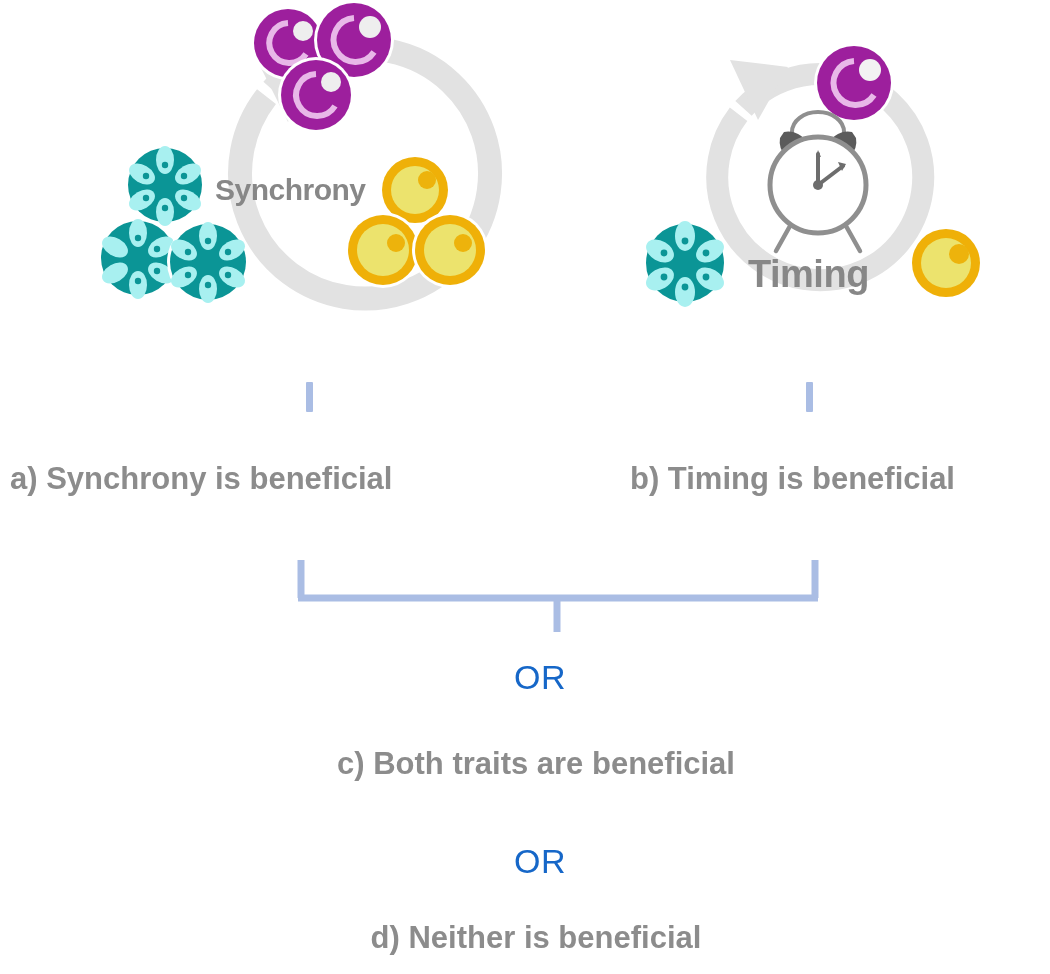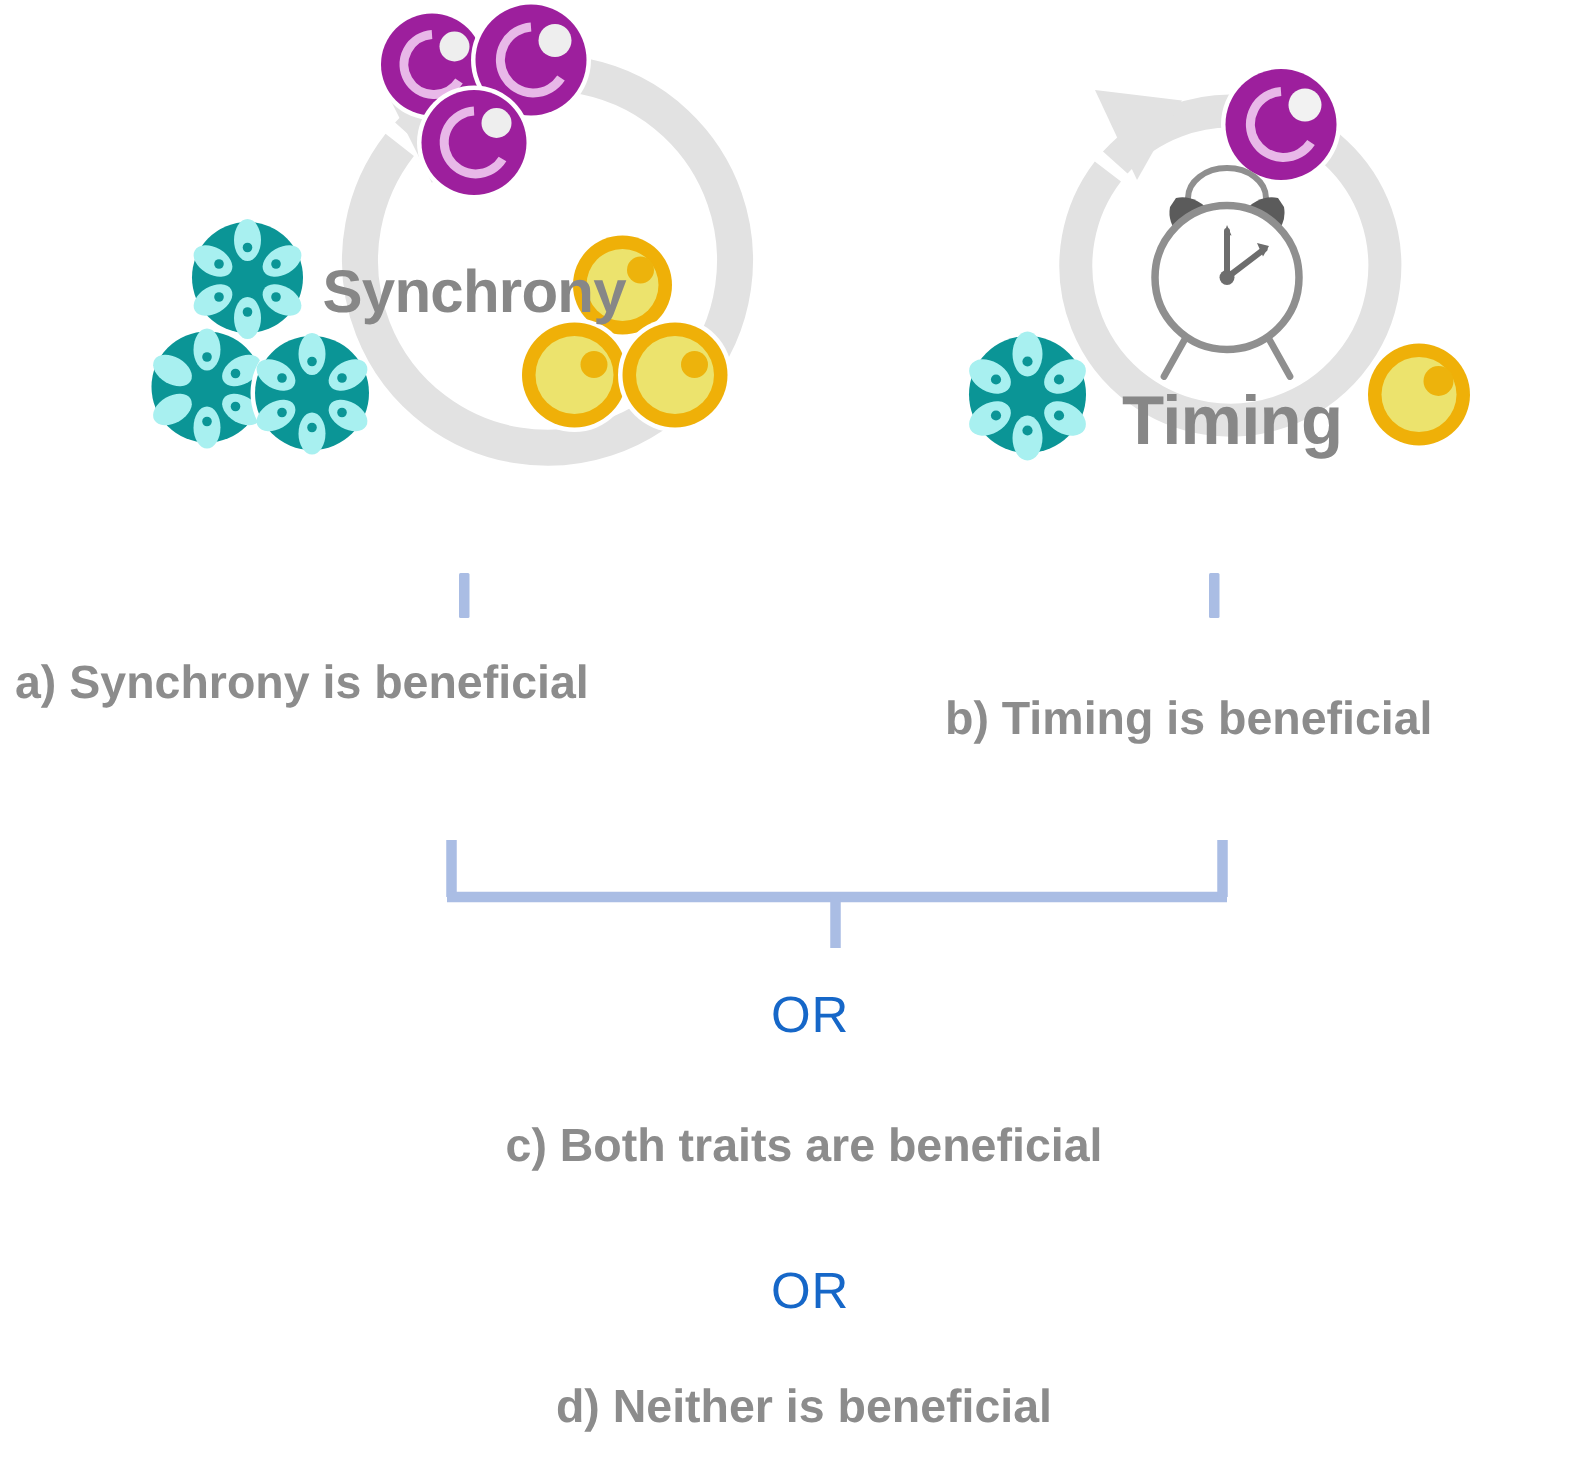--- a/index.html
+++ b/index.html
@@ -25,22 +25,22 @@
   .cycle-svg { position: absolute; left: 0; top: 0; overflow: visible; }
 
   
   .center-label {
     position: absolute;
     font-weight: bold;
     color: #878787;
     white-space: nowrap;
     letter-spacing: -0.5px;
   }
-  .label-synchrony { font-size: 40px; }
-  .label-timing { font-size: 46px; }
+  .label-synchrony { font-size: 30px; }
+  .label-timing { font-size: 38px; }
 
   
   .tick {
     position: absolute;
     width: 7px;
     background: #aabde4;
     border-radius: 1px;
   }
 
   
@@ -207,21 +207,21 @@
           <circle cx="343" cy="243" r="9" fill="#edb30c"></circle>
         </g>
       </g>
     </svg>
 
     <div class="center-label label-synchrony" style="left:95px; top:173px;">Synchrony</div>
   </div>
 
   <div class="tick" style="left:306px; top:382px; height:30px;"></div>
 
-  <div class="caption" style="left:10px; top:437px;">a) Synchrony is beneficial</div>
+  <div class="caption" style="left:10px; top:461px;">a) Synchrony is beneficial</div>
 
   <div class="cycle-panel" style="left:640px; top:20px; width:360px; height:380px;">
 
     <svg class="cycle-svg" width="360" height="380" viewBox="0 0 360 380">
 
       <g>
         <path d="M 103.5 88.4
                  A 103 103 0 1 1 98.6 94.3" fill="none" stroke="#e2e2e2" stroke-width="22" stroke-linecap="butt"></path>
         <polygon points="90,40 148,47 118,100" fill="#e2e2e2"></polygon>
       </g>

